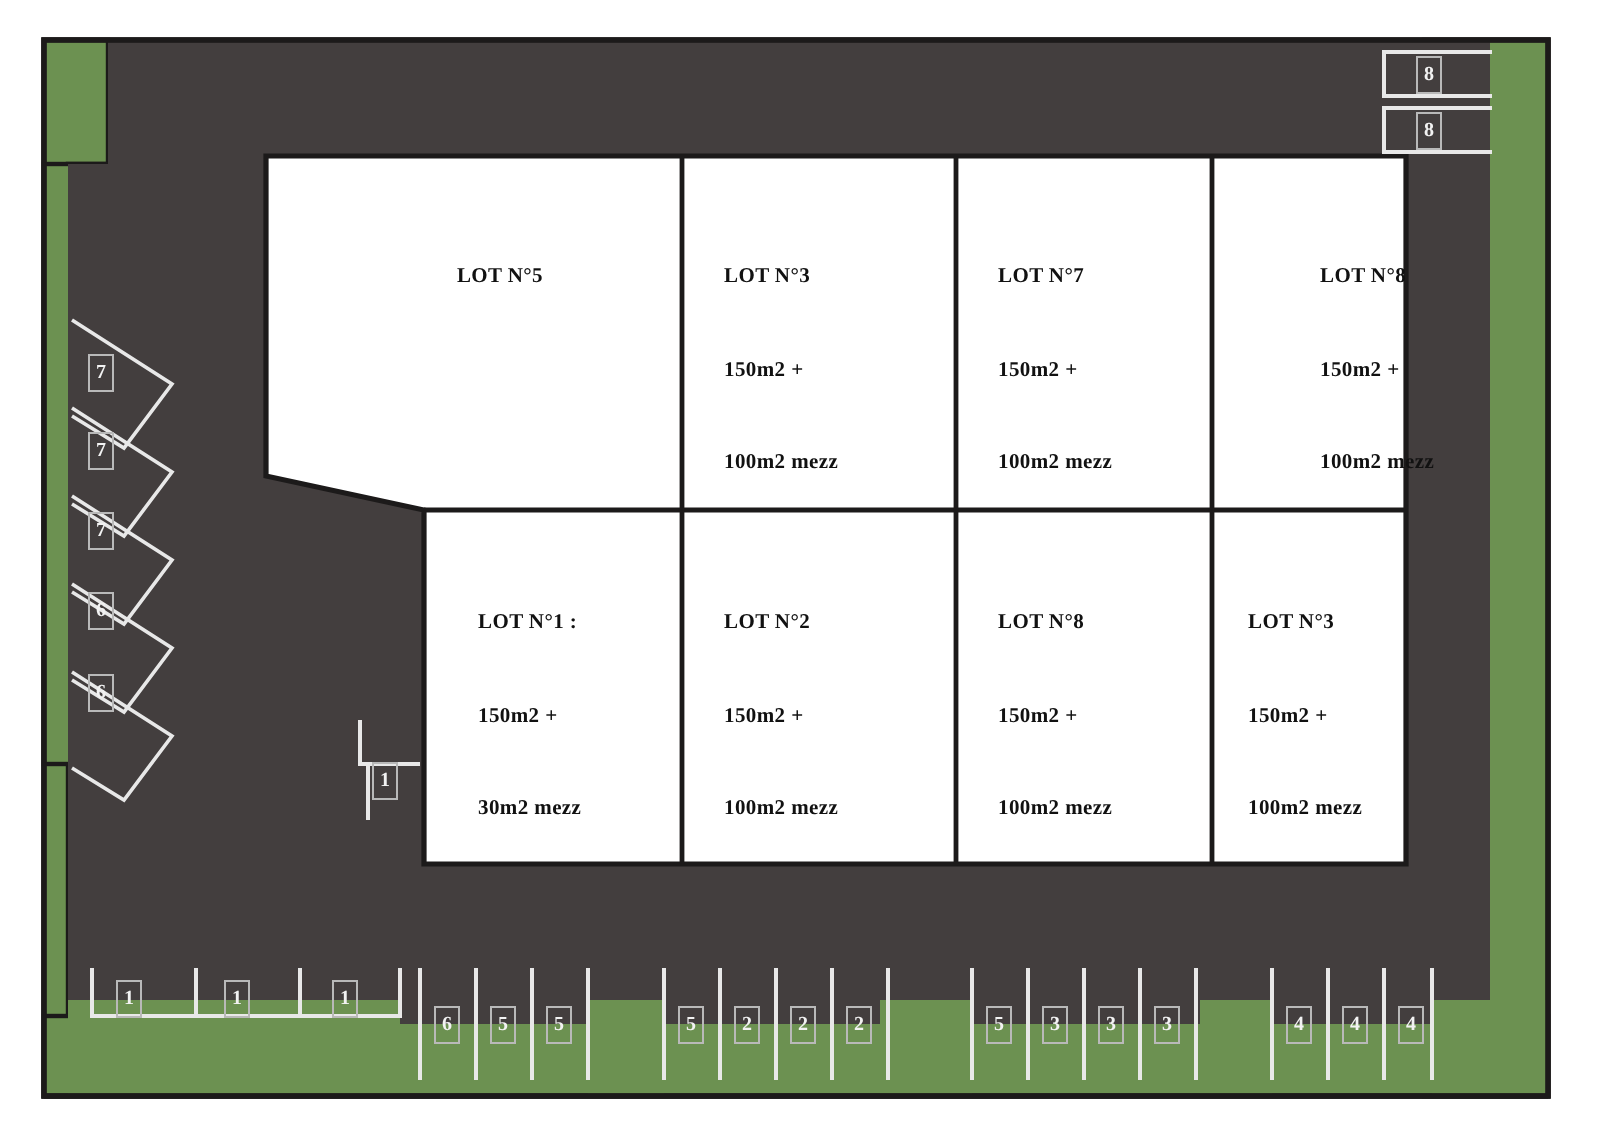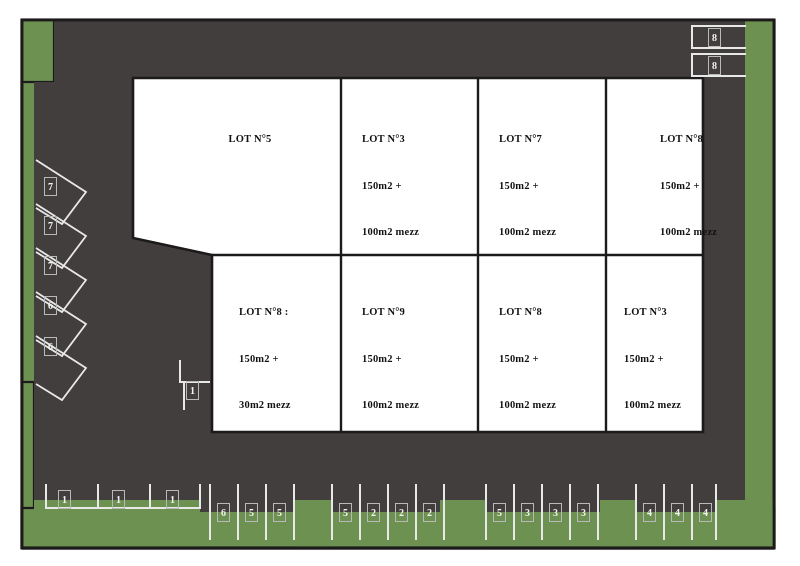--- a/index.html
+++ b/index.html
@@ -182,27 +182,27 @@
     <div>100m2 mezz</div>
   </div>
 
   <div class="lot-label" style="left:624px; top:100px;margin-left:36px;">
     <div>LOT N°8</div>
     <div>150m2 +</div>
     <div>100m2 mezz</div>
   </div>
 
   <div class="lot-label" style="left:239px; top:273px;">
-    <div>LOT N°8 :</div>
+    <div>LOT N°1 :</div>
     <div>150m2 +</div>
     <div>30m2 mezz</div>
   </div>
 
   <div class="lot-label" style="left:362px; top:273px;">
-    <div>LOT N°9</div>
+    <div>LOT N°2</div>
     <div>150m2 +</div>
     <div>100m2 mezz</div>
   </div>
 
   <div class="lot-label" style="left:499px; top:273px;">
     <div>LOT N°8</div>
     <div>150m2 +</div>
     <div>100m2 mezz</div>
   </div>
 

